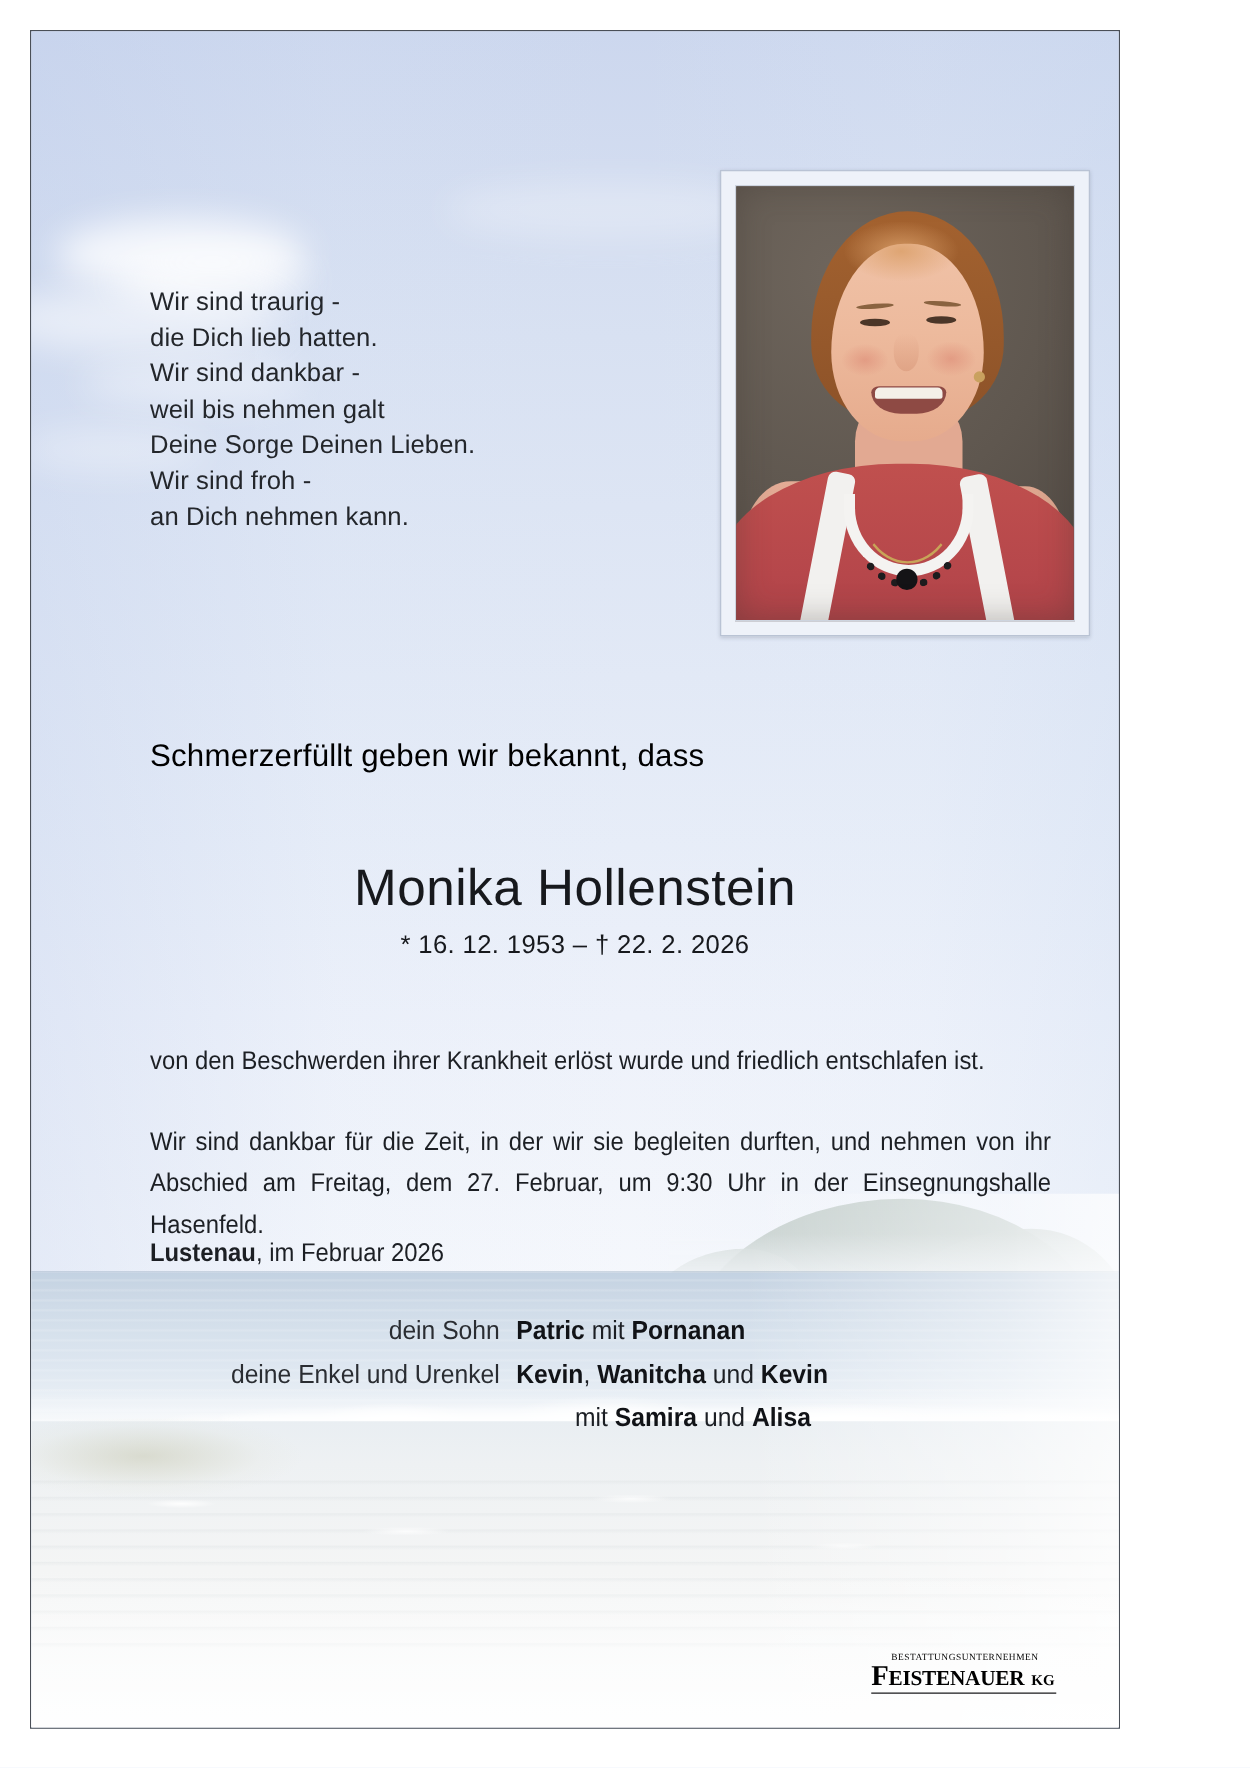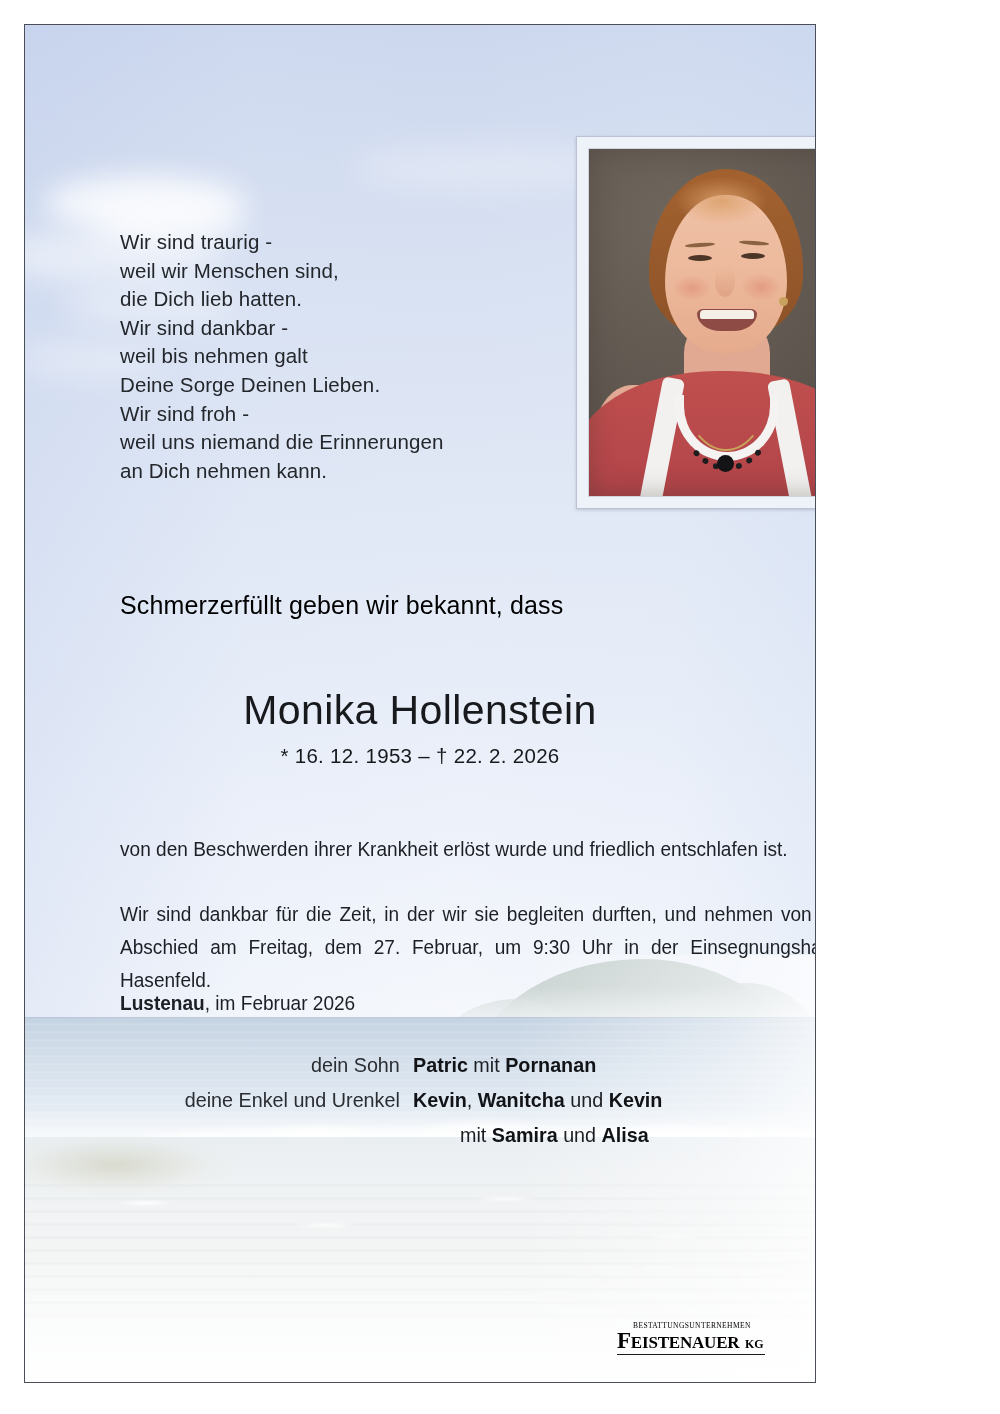--- a/index.html
+++ b/index.html
@@ -13,21 +13,21 @@
     height: 1414px;
     font-family: "Liberation Sans", sans-serif;
     overflow: hidden;
   }
 
   
   #card {
     position: absolute;
     left: 24px;
     top: 24px;
-    width: 792px;
+    width: 872px;
     height: 1359px;
     border: 1px solid #4a4f57;
     box-sizing: border-box;
     overflow: hidden;
     background: #dfe6f4;
   }
 
   
   .bg-layer { position: absolute; left: 0; top: 0; right: 0; bottom: 0; }
 
@@ -522,27 +522,25 @@
     <div class="sand-ripples"></div>
     <div class="sand-sparkle"></div>
     <div class="right-fade"></div>
     <div class="bottom-fade"></div>
   </div>
 
   <div id="content">
 
     <div class="poem">
       <div>Wir sind traurig -</div>
-      <div>weil wir Menschen sind,</div>
       <div>die Dich lieb hatten.</div>
       <div>Wir sind dankbar -</div>
       <div>weil bis nehmen galt</div>
       <div>Deine Sorge Deinen Lieben.</div>
       <div>Wir sind froh -</div>
-      <div>weil uns niemand die Erinnerungen</div>
       <div>an Dich nehmen kann.</div>
     </div>
 
     <div class="portrait-frame">
       <div class="portrait-photo" aria-label="portrait-of-monika-hollenstein">
         <div class="ph-bg"></div>
         <div class="ph-neck"></div>
         <div class="ph-shoulder-skin-l"></div>
         <div class="ph-shoulder-skin-r"></div>
         <div class="ph-shoulders"></div>

